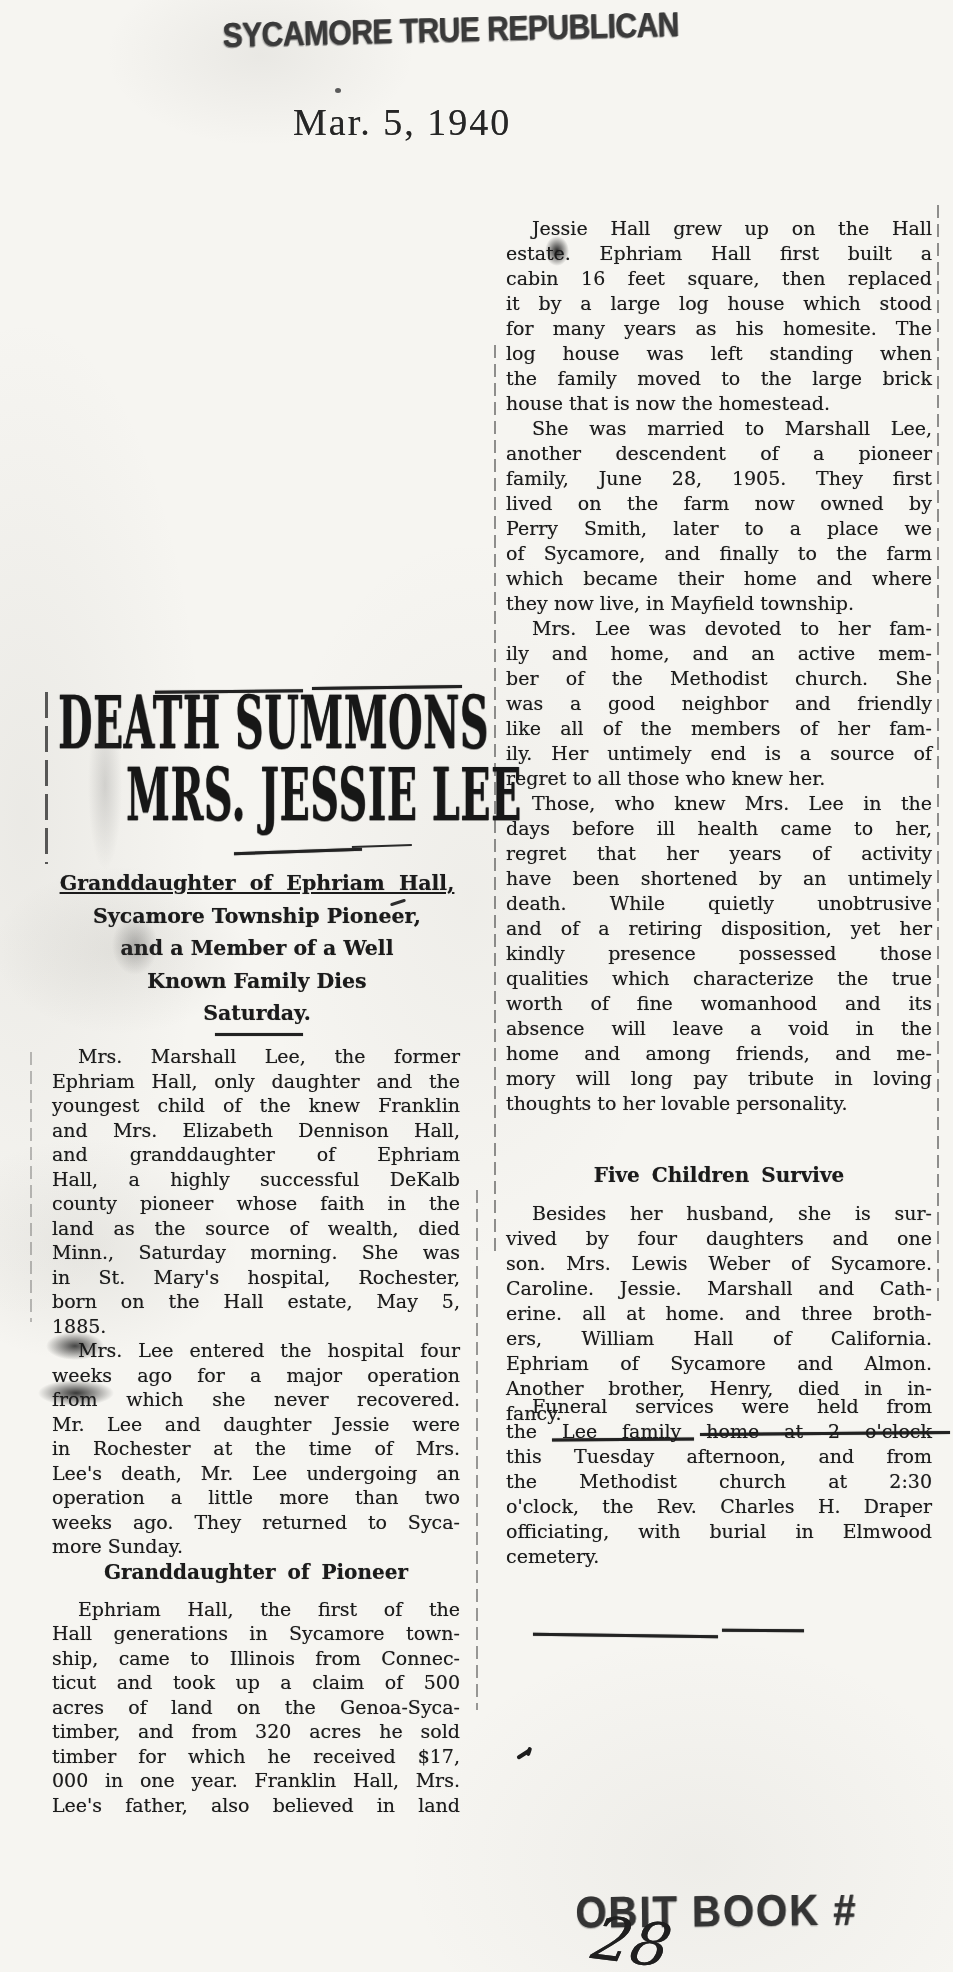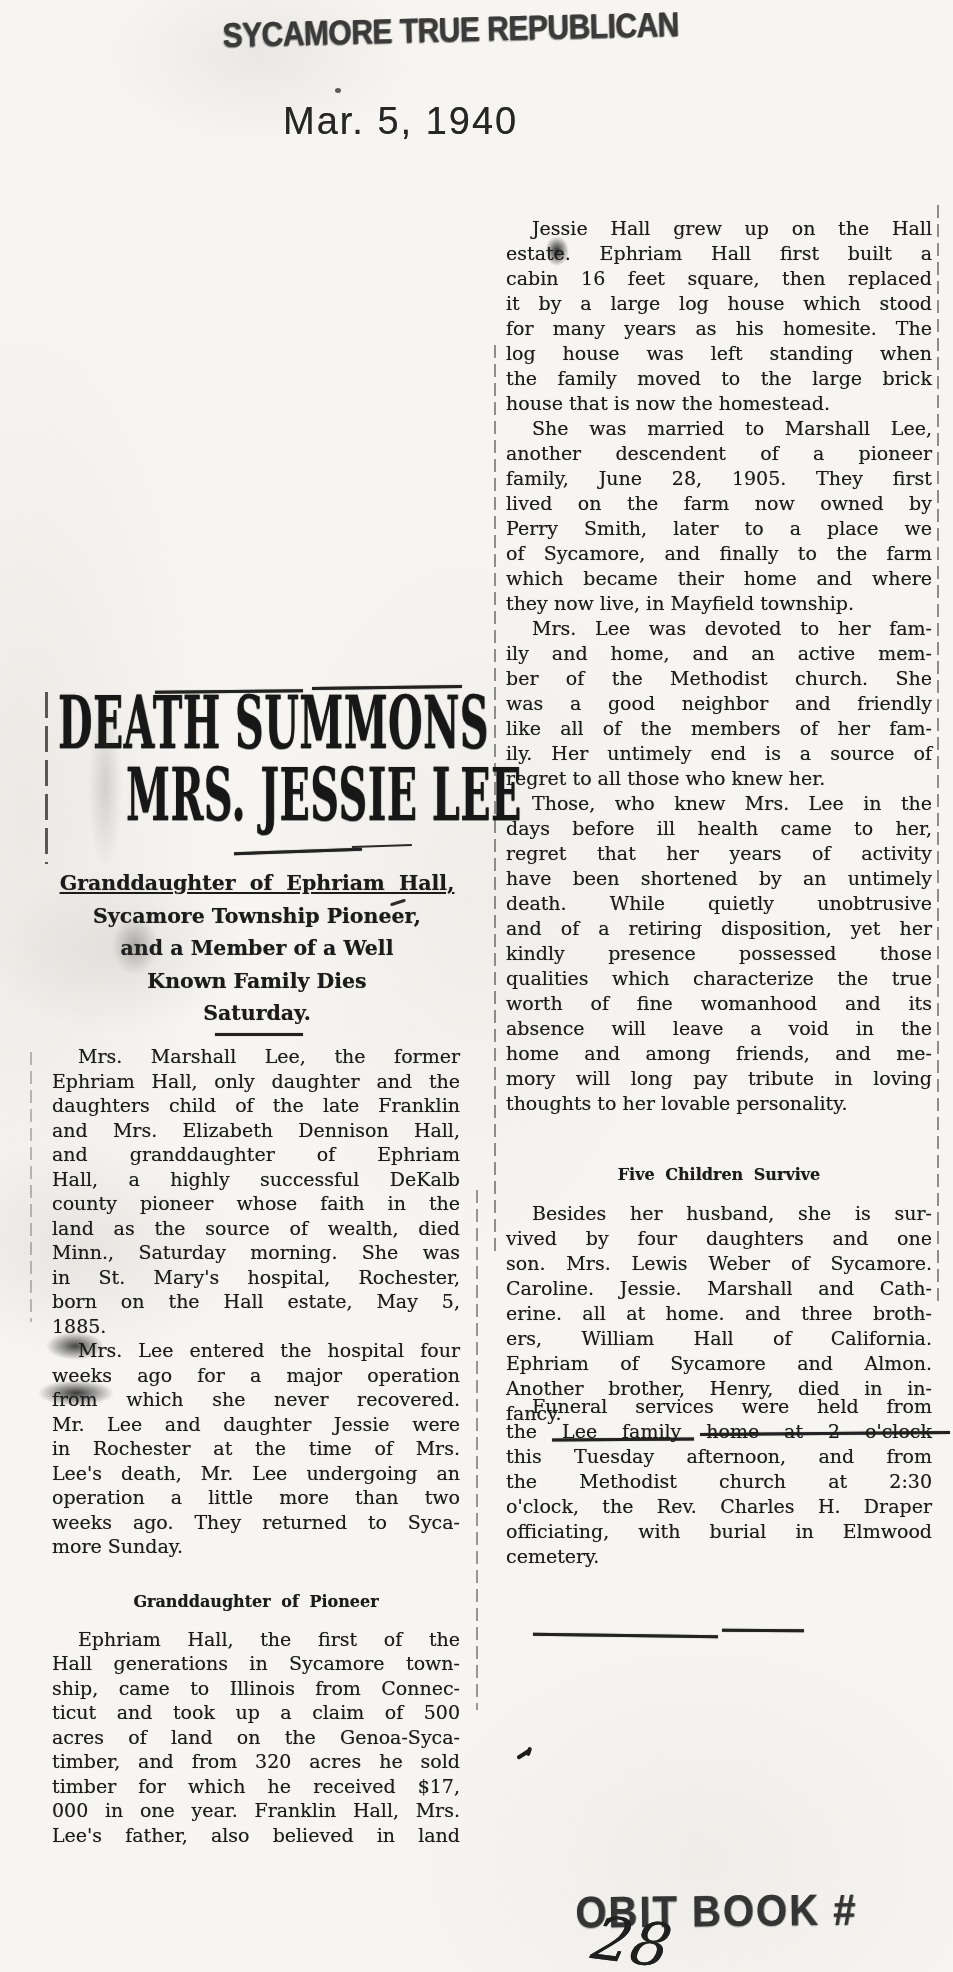--- a/index.html
+++ b/index.html
@@ -20,22 +20,22 @@
   }
   
   .np-stamp{
     position:absolute; left:222px; top:16px; white-space:nowrap;
     font-family:"Liberation Sans", sans-serif; font-weight:700; font-size:30px;
     letter-spacing:-0.5px; color:#3a3a3a;
     transform:rotate(-1.4deg) scaleY(1.15); transform-origin:0 0;
     text-shadow:1px 0 0 rgba(45,45,45,.55), 0 1px 0 rgba(45,45,45,.35), -1px 1px 1px rgba(45,45,45,.25);
   }
   .date-line{
-    position:absolute; left:283px; top:100px; white-space:nowrap;
-    font-family:Liberation Sans, sans-serif; font-size:38px; letter-spacing:2px;
+    position:absolute; left:293px; top:100px; white-space:nowrap;
+    font-family:Liberation Serif, serif; font-size:38px; letter-spacing:2px;
     color:#262626; text-shadow:0 0 .6px rgba(30,30,30,.6);
   }
   .obit-stamp{
     position:absolute; left:575px; top:1888px; white-space:nowrap;
     font-family:"Liberation Sans", sans-serif; font-weight:700; font-size:40px;
     letter-spacing:2px; color:#343434;
     transform:rotate(-.6deg) scaleY(1.1); transform-origin:0 0;
     text-shadow:1px 0 0 rgba(50,50,50,.5), 0 1px 1px rgba(50,50,50,.35);
   }
   .obit-number{
@@ -88,24 +88,24 @@
   .right-body{left:506px; top:216px; width:426px; line-height:25px;}
   .funeral{left:506px; top:1394px; width:426px; line-height:25px;}
   .para{margin:0;}
   .line{
     text-align:justify; text-align-last:justify; -moz-text-align-last:justify;
     white-space:normal;
   }
   .line.first{text-indent:26px;}
   .line.last{text-align-last:left; -moz-text-align-last:left;}
   .crosshead{
-    margin:0; text-align:center; font-size:16px; font-weight:700; word-spacing:5px;
+    margin:0; text-align:center; font-size:20px; font-weight:700; word-spacing:5px;
     line-height:26px; text-shadow:0 0 .7px rgba(25,25,25,.55);
   }
-  .ch-left{margin-top:30px; margin-bottom:12px;}
+  .ch-left{margin-bottom:12px;}
   .ch-right{margin-top:46px; margin-bottom:13px;}
   
   .smudge{position:absolute; pointer-events:none; border-radius:50%;}
   .sm-cabin{left:545px; top:236px; width:24px; height:30px;
     background:radial-gradient(closest-side, rgba(25,25,25,.95), rgba(25,25,25,0));}
   .sm-weeks{left:46px; top:1332px; width:58px; height:28px;
     background:radial-gradient(closest-side, rgba(25,25,25,.8), rgba(25,25,25,0));}
   .sm-from{left:38px; top:1380px; width:76px; height:26px;
     background:radial-gradient(closest-side, rgba(25,25,25,.85), rgba(25,25,25,0));}
   .sm-deckblob{left:112px; top:915px; width:46px; height:60px;
@@ -147,21 +147,21 @@
       <div>Known Family Dies</div>
       <div>Saturday.</div>
     </div>
     <div class="rule hr-deck"></div>
   </div>
 
   <div class="body-col left-body">
     <div class="para">
         <div class="line first">Mrs. Marshall Lee, the former</div>
         <div class="line">Ephriam Hall, only daughter and the</div>
-        <div class="line">daughters child of the late Franklin</div>
+        <div class="line">youngest child of the knew Franklin</div>
         <div class="line">and Mrs. Elizabeth Dennison Hall,</div>
         <div class="line">and granddaughter of Ephriam</div>
         <div class="line">Hall, a highly successful DeKalb</div>
         <div class="line">county pioneer whose faith in the</div>
         <div class="line">land as the source of wealth, died</div>
         <div class="line">Minn., Saturday morning. She was</div>
         <div class="line">in St. Mary's hospital, Rochester,</div>
         <div class="line">born on the Hall estate, May 5,</div>
         <div class="line last">1885.</div>
       </div>

